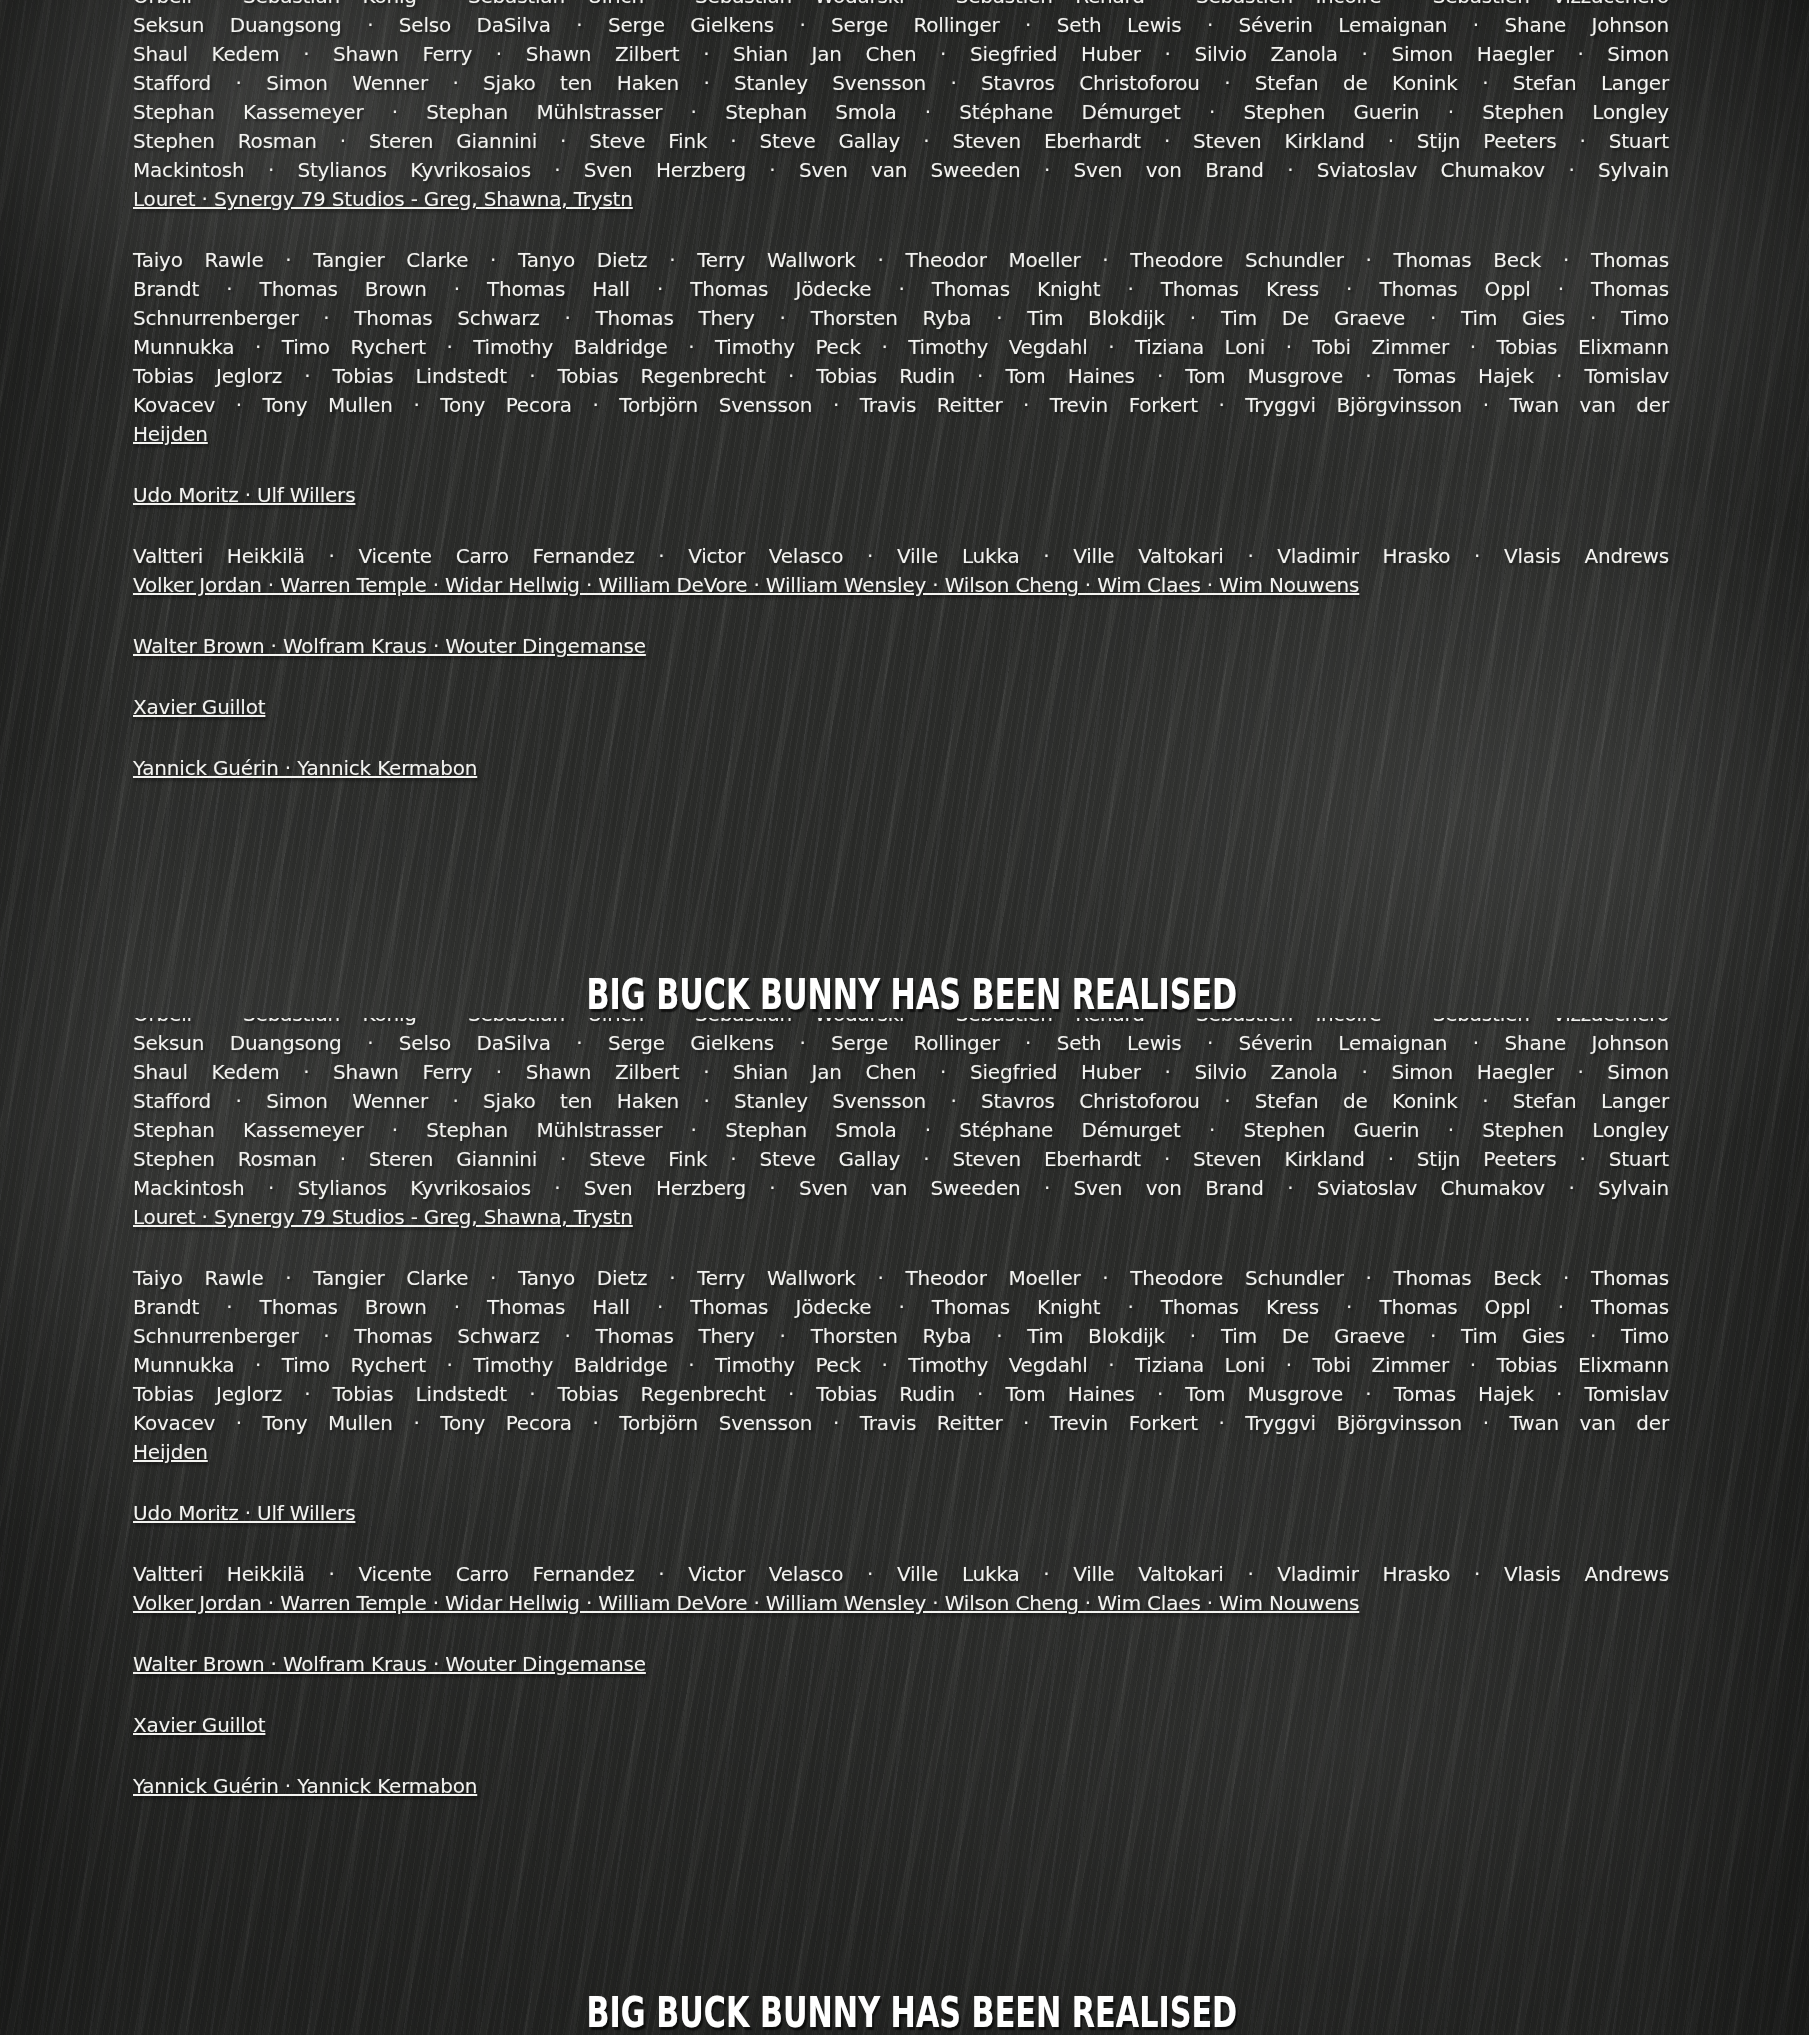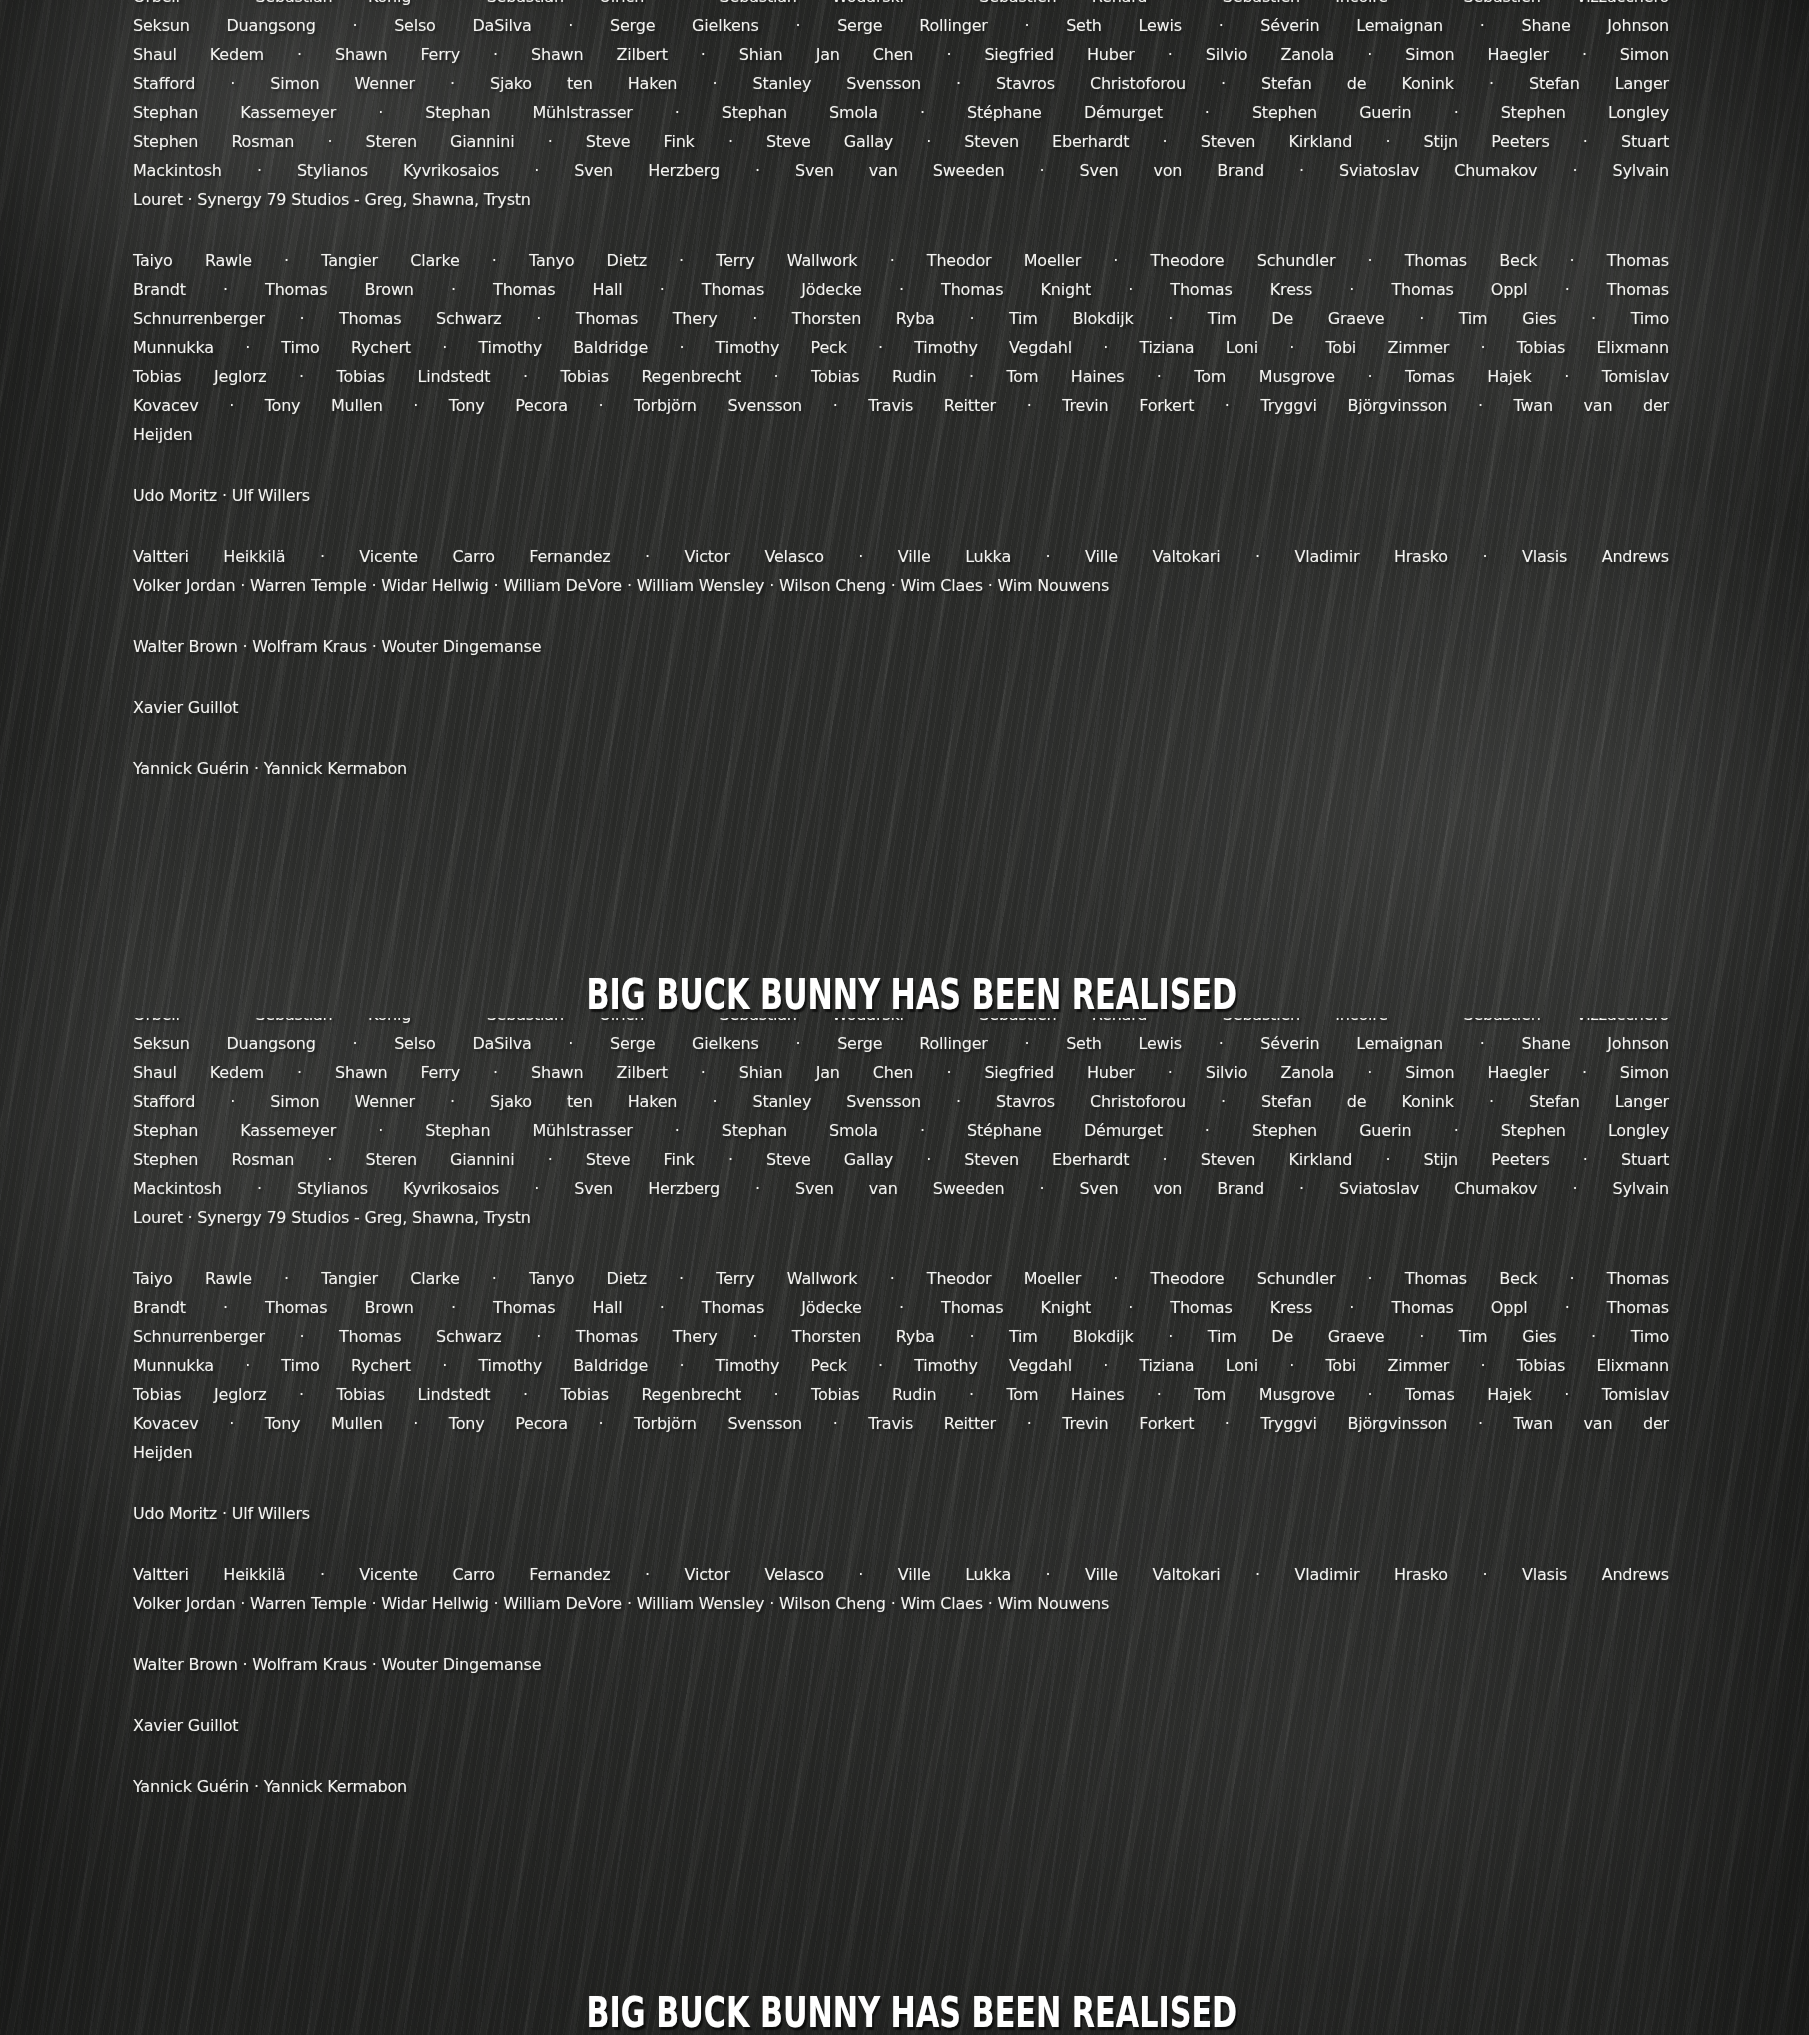--- a/index.html
+++ b/index.html
@@ -47,31 +47,32 @@
     padding-left: 133px;
     padding-right: 140px;
   }
   .para {
     margin: 0 0 32px 0;
   }
   .para:first-child {
     margin-top: -17.6px;
   }
   .line {
-    font-size: 16px;
+    font-size: 20px;
     line-height: 29px;
     letter-spacing: -0.2px;
     color: #f3f3f0;
     text-shadow: 0 0 1.4px rgba(255,255,255,0.25), 1.8px 2.3px 2.7px rgba(0,0,0,0.55);
     text-align: justify;
     text-align-last: justify;
   }
   .line.last {
     text-align: left;
     text-align-last: auto;
+    text-decoration: underline;
   }
   .banner {
     position: absolute;
     left: 15px;
     right: 0;
     top: 972px;
     height: 45px;
     line-height: 45px;
     text-align: center;
     white-space: nowrap;

